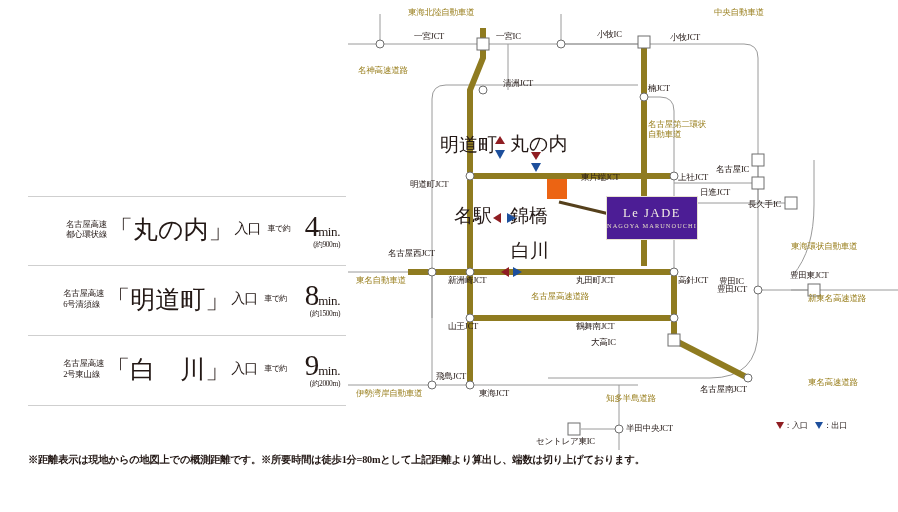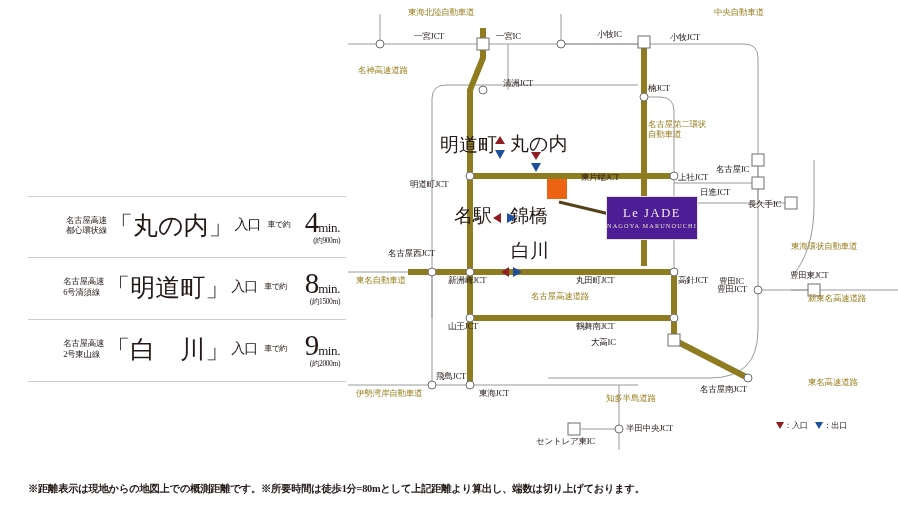--- a/index.html
+++ b/index.html
@@ -6,21 +6,21 @@
   body{
     width:898px;height:512px;background:#ffffff;overflow:hidden;
     font-family:"Liberation Serif","DejaVu Serif",serif;
     color:#231815;position:relative;
   }
   #root{position:absolute;left:0;top:0;width:898px;height:512px;}
 
   
   .access-table{position:absolute;left:28px;top:196px;width:318px;}
   .access-row{
-    position:relative;height:62px;
+    position:relative;height:70px;
     border-bottom:1px solid #cfcfcf;
     display:flex;align-items:center;justify-content:flex-end;
     padding-right:6px;box-sizing:border-box;
   }
   .access-row:first-child{border-top:1px solid #cfcfcf;}
   .line-name{
     font-size:8.5px;line-height:1.18;text-align:left;
     letter-spacing:-0.3px;white-space:pre-line;margin-bottom:4px;
   }
   .station{
@@ -31,21 +31,21 @@
   .byecar{font-size:8px;line-height:1;margin:0 2px 4px 7px;letter-spacing:-0.5px;}
   .minutes-wrap{display:flex;flex-direction:column;align-items:flex-end;margin-left:1px;}
   .minutes-line{display:flex;align-items:baseline;}
   .min-num{font-size:29px;line-height:0.85;letter-spacing:-1px;}
   .min-unit{font-size:13px;line-height:1;letter-spacing:-0.4px;}
   .dist{font-size:7.5px;line-height:1;margin-top:2px;letter-spacing:-0.4px;padding-left:20px;}
 
   
   .notes{position:absolute;left:28px;top:452px;width:640px;}
   .note{font-size:10.3px;line-height:1.62;letter-spacing:-0.25px;color:#231815;
-        font-weight:bold;font-family:"Liberation Serif","DejaVu Serif",serif;margin-top:29px;}
+        font-weight:bold;font-family:"Liberation Serif","DejaVu Serif",serif;}
 
   
   #map{position:absolute;left:348px;top:0px;width:550px;height:450px;}
   #map svg{display:block;}
 
   
   .m-lbl{position:absolute;font-size:8.6px;line-height:1;color:#231815;
          letter-spacing:-0.3px;white-space:nowrap;}
   .m-lbl.gold{color:#9a8020;}
   .m-lbl.big{font-size:19px;letter-spacing:0px;color:#231815;}

